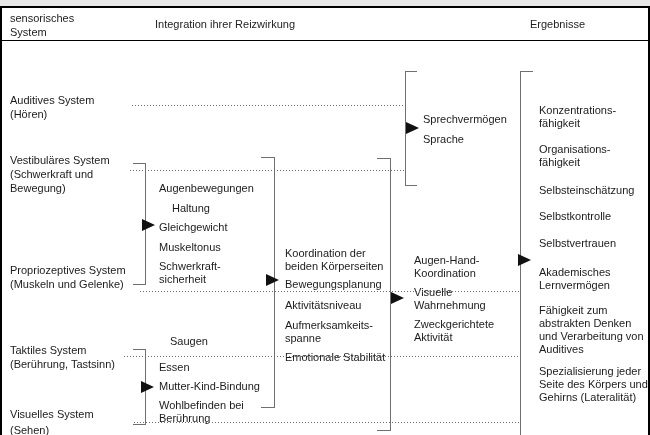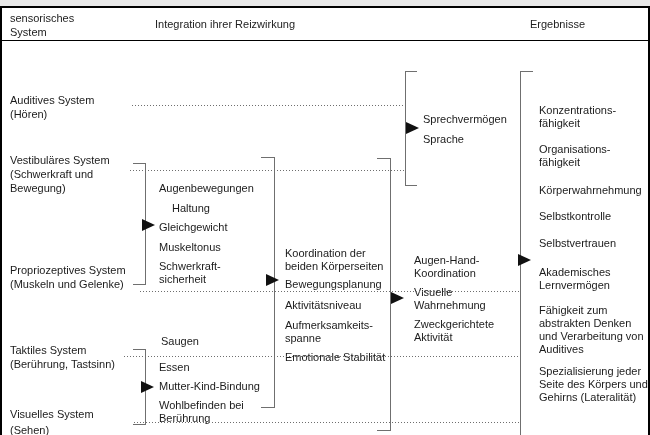--- a/index.html
+++ b/index.html
@@ -65,21 +65,21 @@
   <div class="arr" style="left:404px;top:114px"></div>
   <div class="arr" style="left:516px;top:246px"></div>
 
   <div class="t" style="left:157px;top:174px">Augenbewegungen</div>
   <div class="t" style="left:170px;top:194px">Haltung</div>
   <div class="t" style="left:157px;top:213px">Gleichgewicht</div>
   <div class="t" style="left:157px;top:233px">Muskeltonus</div>
   <div class="t" style="left:157px;top:252px">Schwerkraft-</div>
   <div class="t" style="left:157px;top:265px">sicherheit</div>
 
-  <div class="t" style="left:159px;top:327px">Saugen</div>
+  <div class="t" style="left:168px;top:327px">Saugen</div>
   <div class="t" style="left:157px;top:353px">Essen</div>
   <div class="t" style="left:157px;top:372px">Mutter-Kind-Bindung</div>
   <div class="t" style="left:157px;top:391px">Wohlbefinden bei</div>
   <div class="t" style="left:157px;top:404px">Berührung</div>
 
   <div class="t" style="left:283px;top:239px">Koordination der</div>
   <div class="t" style="left:283px;top:252px">beiden Körperseiten</div>
   <div class="t" style="left:283px;top:270px">Bewegungsplanung</div>
   <div class="t" style="left:283px;top:291px">Aktivitätsniveau</div>
   <div class="t" style="left:283px;top:311px">Aufmerksamkeits-</div>
@@ -93,21 +93,21 @@
   <div class="t" style="left:412px;top:259px">Koordination</div>
   <div class="t" style="left:412px;top:278px">Visuelle</div>
   <div class="t" style="left:412px;top:291px">Wahrnehmung</div>
   <div class="t" style="left:412px;top:310px">Zweckgerichtete</div>
   <div class="t" style="left:412px;top:323px">Aktivität</div>
 
   <div class="t" style="left:537px;top:96px">Konzentrations-</div>
   <div class="t" style="left:537px;top:109px">fähigkeit</div>
   <div class="t" style="left:537px;top:135px">Organisations-</div>
   <div class="t" style="left:537px;top:148px">fähigkeit</div>
-  <div class="t" style="left:537px;top:176px">Körperwahrnehmung</div>
+  <div class="t" style="left:537px;top:176px">Selbsteinschätzung</div>
   <div class="t" style="left:537px;top:202px">Selbstkontrolle</div>
   <div class="t" style="left:537px;top:229px">Selbstvertrauen</div>
   <div class="t" style="left:537px;top:258px">Akademisches</div>
   <div class="t" style="left:537px;top:271px">Lernvermögen</div>
   <div class="t" style="left:537px;top:296px">Fähigkeit zum</div>
   <div class="t" style="left:537px;top:309px">abstrakten Denken</div>
   <div class="t" style="left:537px;top:322px">und Verarbeitung von</div>
   <div class="t" style="left:537px;top:335px">Auditives</div>
   <div class="t" style="left:537px;top:357px">Spezialisierung jeder</div>
   <div class="t" style="left:537px;top:383px">Gehirns (Lateralität)</div>

